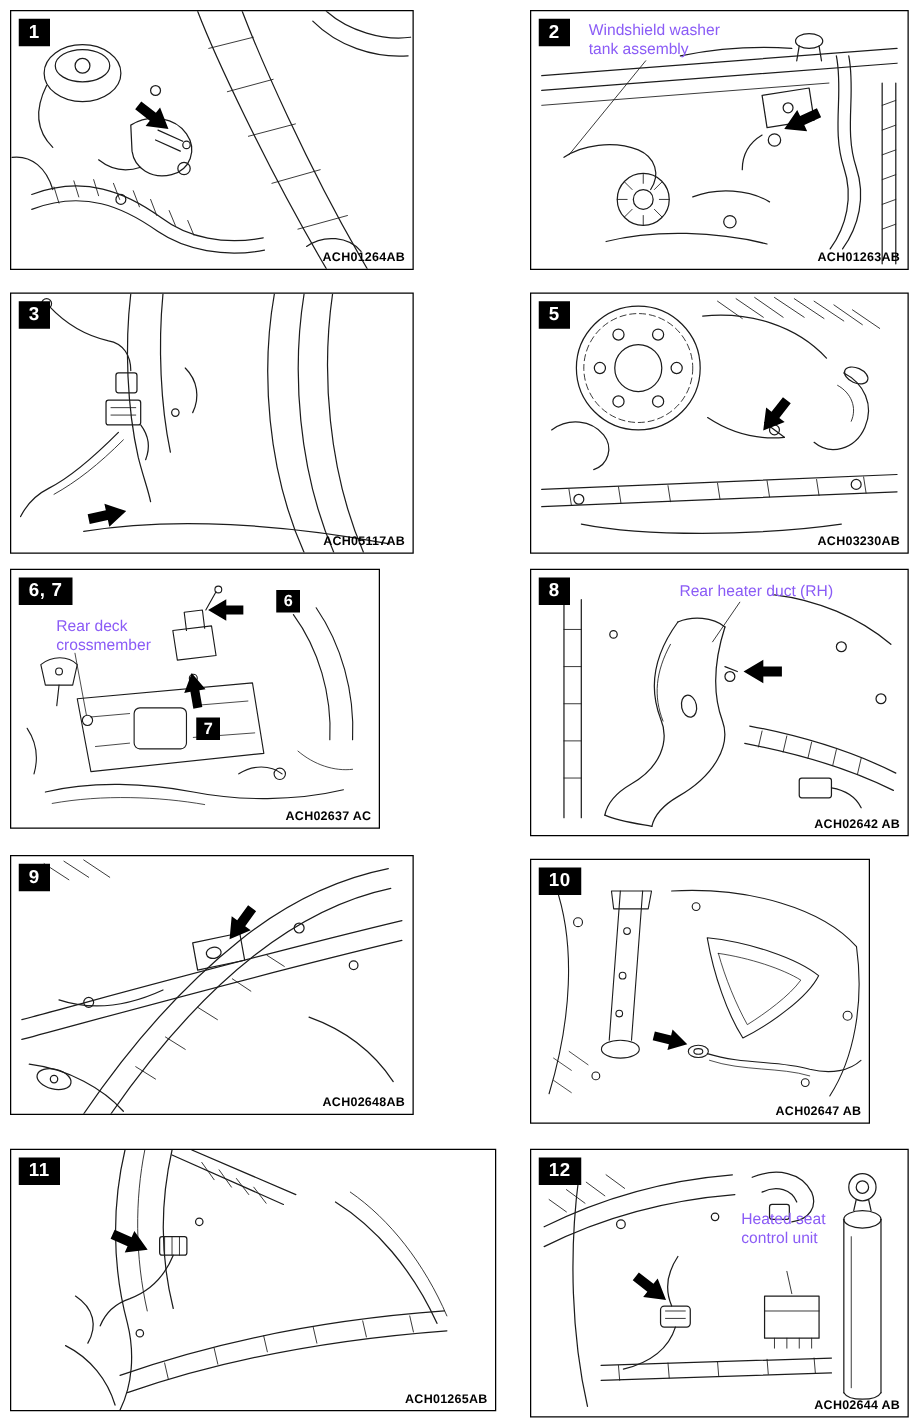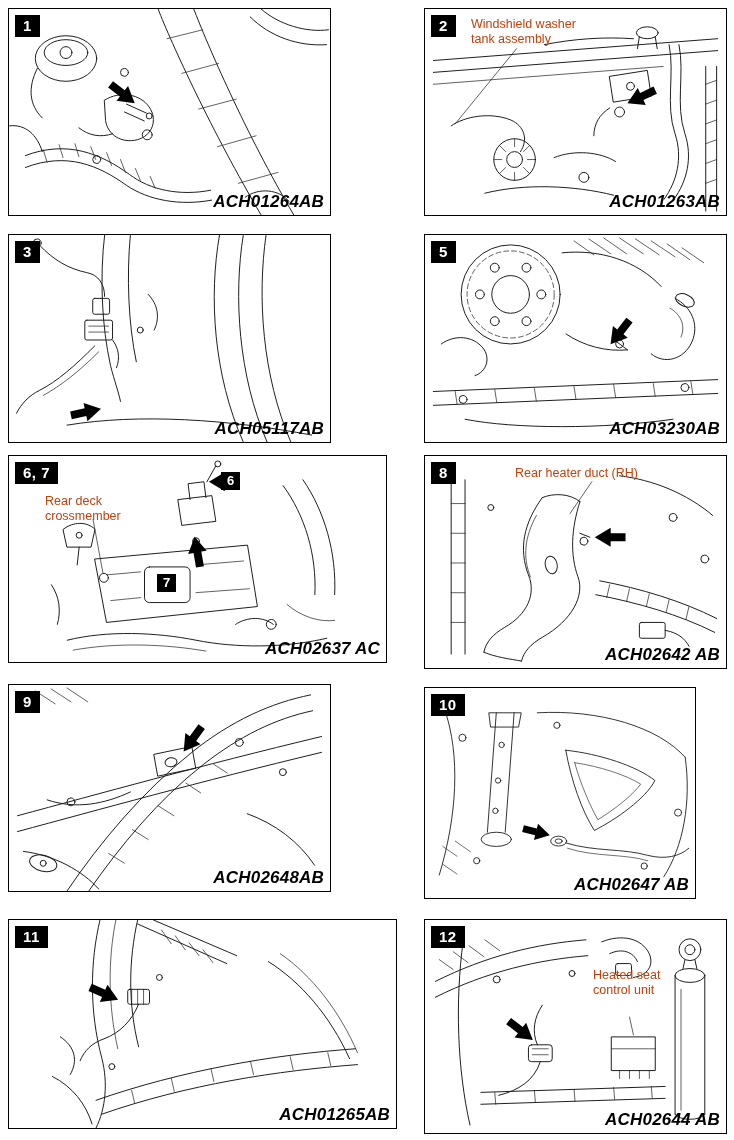--- a/index.html
+++ b/index.html
@@ -4,23 +4,23 @@
 <style>
   html,body{margin:0;padding:0;background:#ffffff;}
   .page{position:relative;width:734px;height:1140px;background:#ffffff;font-family:"Liberation Sans",sans-serif;overflow:hidden;}
   .panel{position:absolute;border:1px solid #000;background:#fff;box-sizing:border-box;}
   .art{position:absolute;left:0;top:0;width:100%;height:100%;}
   .art path,.art circle,.art ellipse,.art rect,.art line,.art polyline{stroke:#1c1c1c;fill:none;stroke-width:1;stroke-linecap:round;stroke-linejoin:round;}
   .art .thin{stroke-width:.7;}
   .art g.arr path{fill:#000;stroke:none;}
   .badge{position:absolute;top:6px;left:6px;background:#000;color:#fff;font-weight:bold;font-size:15px;line-height:1;padding:3px 8px 4px;letter-spacing:.5px;}
   .subbadge{position:absolute;background:#000;color:#fff;font-weight:bold;font-size:13px;line-height:1;padding:2px 6px 3px;}
-  .code{position:absolute;right:6px;bottom:3px;font-weight:bold;font-size:17px;color:#000;letter-spacing:.2px;font-style:italic;}
-  .callout{position:absolute;font-size:12.5px;line-height:1.18;color:#c2410c;white-space:pre-line;}
-  .callout.center{}
+  .code{position:absolute;right:6px;bottom:3px;font-weight:bold;font-size:10px;color:#000;letter-spacing:.2px;}
+  .callout{position:absolute;font-size:12.5px;line-height:1.18;color:#8b5cf6;white-space:pre-line;}
+  .callout.center{text-align:center;}
 </style>
 </head>
 <body>
 
 <div class="page">
 
   <div class="panel" style="left:8px;top:8px;width:323px;height:208px">
     <svg class="art" viewBox="0 0 323 208">
       <path d="M150,0 C163,34 205,125 254,208"></path>
         <path d="M186,0 C199,34 238,125 287,208"></path>
@@ -139,21 +139,21 @@
         <circle cx="262" cy="154" r="4"></circle>
       <path d="M16,110 C30,100 48,102 58,114 C66,124 62,138 50,142"></path>
       <g class="arr" transform="translate(206,86) rotate(128)">
           <path d="M0,-4 L15,-4 L15,-9.5 L31,0 L15,9.5 L15,4 L0,4 Z"></path>
         </g>
     </svg>
     <div class="badge">5</div>
     <div class="code">ACH03230AB</div>
   </div>
 
-  <div class="panel" style="left:8px;top:455px;width:379px;height:208px">
+  <div class="panel" style="left:8px;top:455px;width:296px;height:208px">
     <svg class="art" viewBox="0 0 323 208">
       <path d="M58,104 L212,90 L222,152 L70,168 Z"></path>
       <rect x="108" y="112" width="46" height="36" rx="5"></rect>
       <path class="thin" d="M70,120 L104,117 M160,110 L208,106 M74,146 L104,143 M160,138 L214,134"></path>
       <path d="M142,44 L176,40 L180,66 L146,70 Z"></path>
         <path d="M154,44 L152,28 L168,26 L170,42"></path>
       <path d="M171,26 L180,10"></path>
         <circle cx="182" cy="8" r="3"></circle>
       <circle cx="160" cy="86" r="3.5"></circle>
       <path class="thin" d="M56,64 L66,118"></path>

